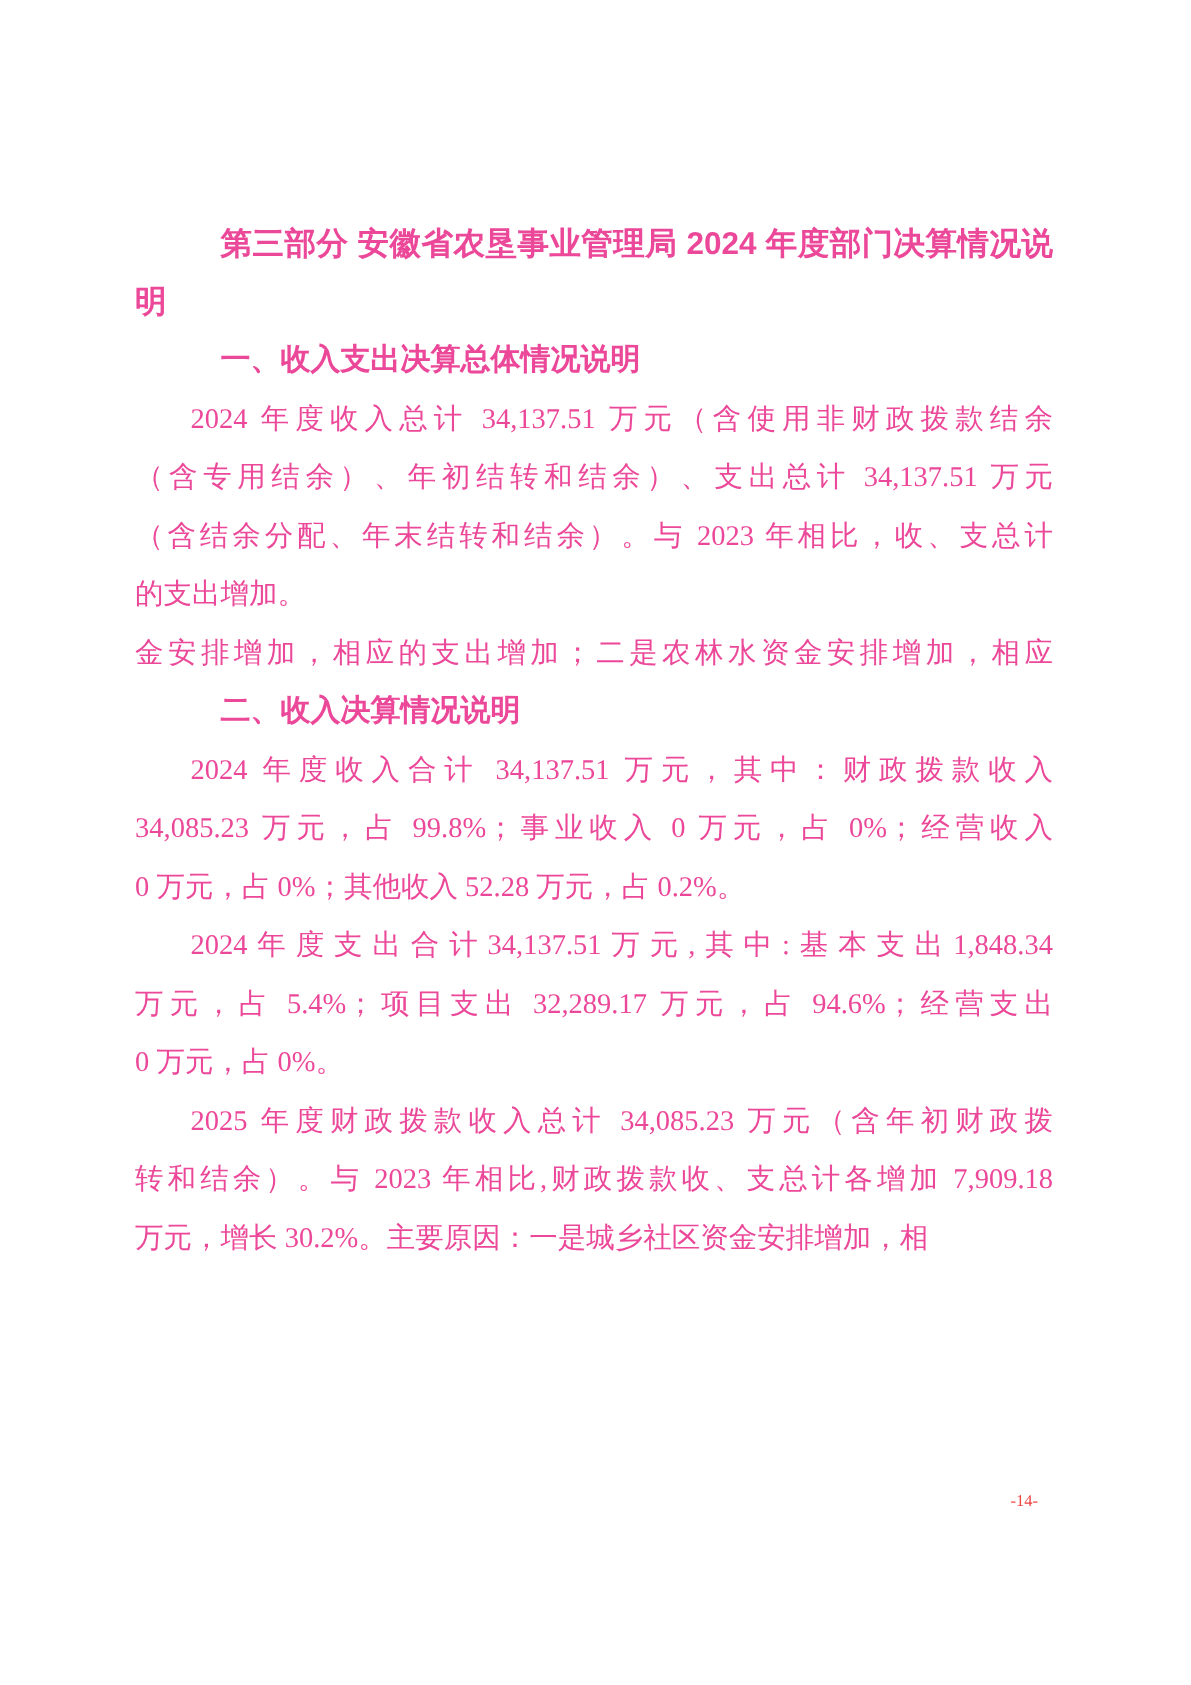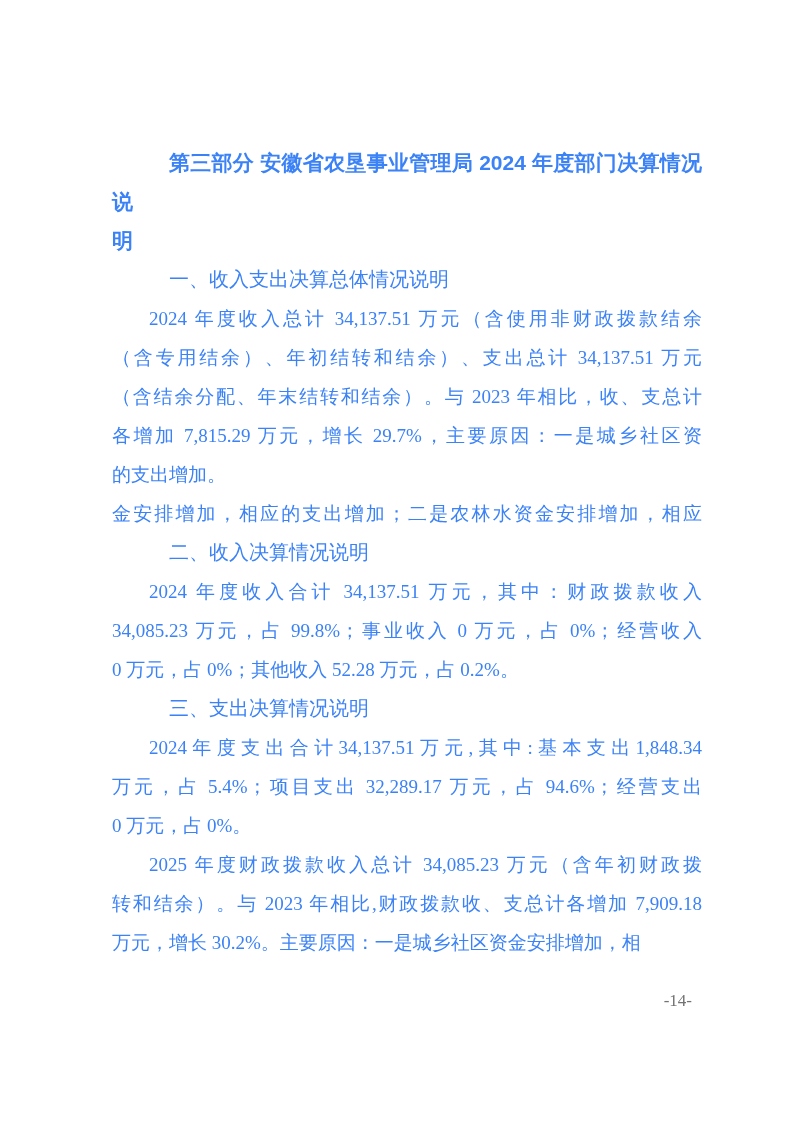--- a/index.html
+++ b/index.html
@@ -14,33 +14,33 @@
     color: #000000;
   }
 
   .doc {
     position: absolute;
     left: 90px;
     top: 143px;
     width: 612px;
   }
 
-  .line { line-height: 39px; color: #3b82f6; margin-left: 22px; }
+  .line { line-height: 39px; color: #ec4899; }
 
   
   .t {
     font-family: "Liberation Sans", sans-serif;
     font-weight: bold;
     font-size: 21px;
   }
 
   
   .h {
     font-family: "Liberation Sans", sans-serif;
-    font-weight: normal;
+    font-weight: bold;
     font-size: 20px;
   }
 
   
   .b {
     font-family: "Liberation Serif", serif;
     font-size: 19px;
   }
 
   
@@ -51,48 +51,46 @@
 
   
   .ind   { text-indent: 37px; } 
   .ind-t { text-indent: 57px; } 
 
   .pagenum {
     position: absolute;
     top: 991px;
     right: 102px;
     font-family: "Liberation Serif", serif;
-    font-size: 17px;
+    font-size: 11px;
     line-height: 20px;
-    color: #737373;
+    color: #ef4444;
   }
 </style>
 </head>
 <body>
 
 <div class="page">
   <div class="doc">
 
     <div class="t line j ind-t">第三部分 安徽省农垦事业管理局 2024 年度部门决算情况说</div>
     <div class="t line end">明</div>
 
     <div class="h line end ind-t">一、收入支出决算总体情况说明</div>
     <div class="b line j ind">2024 年度收入总计 34,137.51 万元（含使用非财政拨款结余</div>
     <div class="b line j">（含专用结余）、年初结转和结余）、支出总计 34,137.51 万元</div>
     <div class="b line j">（含结余分配、年末结转和结余）。与 2023 年相比，收、支总计</div>
-    <div class="b line j">各增加 7,815.29 万元，增长 29.7%，主要原因：一是城乡社区资</div>
     <div class="b line end">的支出增加。</div>
     <div class="b line j">金安排增加，相应的支出增加；二是农林水资金安排增加，相应</div>
 
     <div class="h line end ind-t">二、收入决算情况说明</div>
     <div class="b line j ind">2024 年度收入合计 34,137.51 万元，其中：财政拨款收入</div>
     <div class="b line j">34,085.23 万元，占 99.8%；事业收入 0 万元，占 0%；经营收入</div>
     <div class="b line end">0 万元，占 0%；其他收入 52.28 万元，占 0.2%。</div>
 
-    <div class="h line end ind-t">三、支出决算情况说明</div>
     <div class="b line j ind">2024年度支出合计34,137.51万元,其中:基本支出1,848.34</div>
     <div class="b line j">万元，占 5.4%；项目支出 32,289.17 万元，占 94.6%；经营支出</div>
     <div class="b line end">0 万元，占 0%。</div>
 
     <div class="b line j ind">2025 年度财政拨款收入总计 34,085.23 万元（含年初财政拨</div>
     <div class="b line j">转和结余）。与 2023 年相比,财政拨款收、支总计各增加 7,909.18</div>
     <div class="b line end">万元，增长 30.2%。主要原因：一是城乡社区资金安排增加，相</div>
 
   </div>
 

